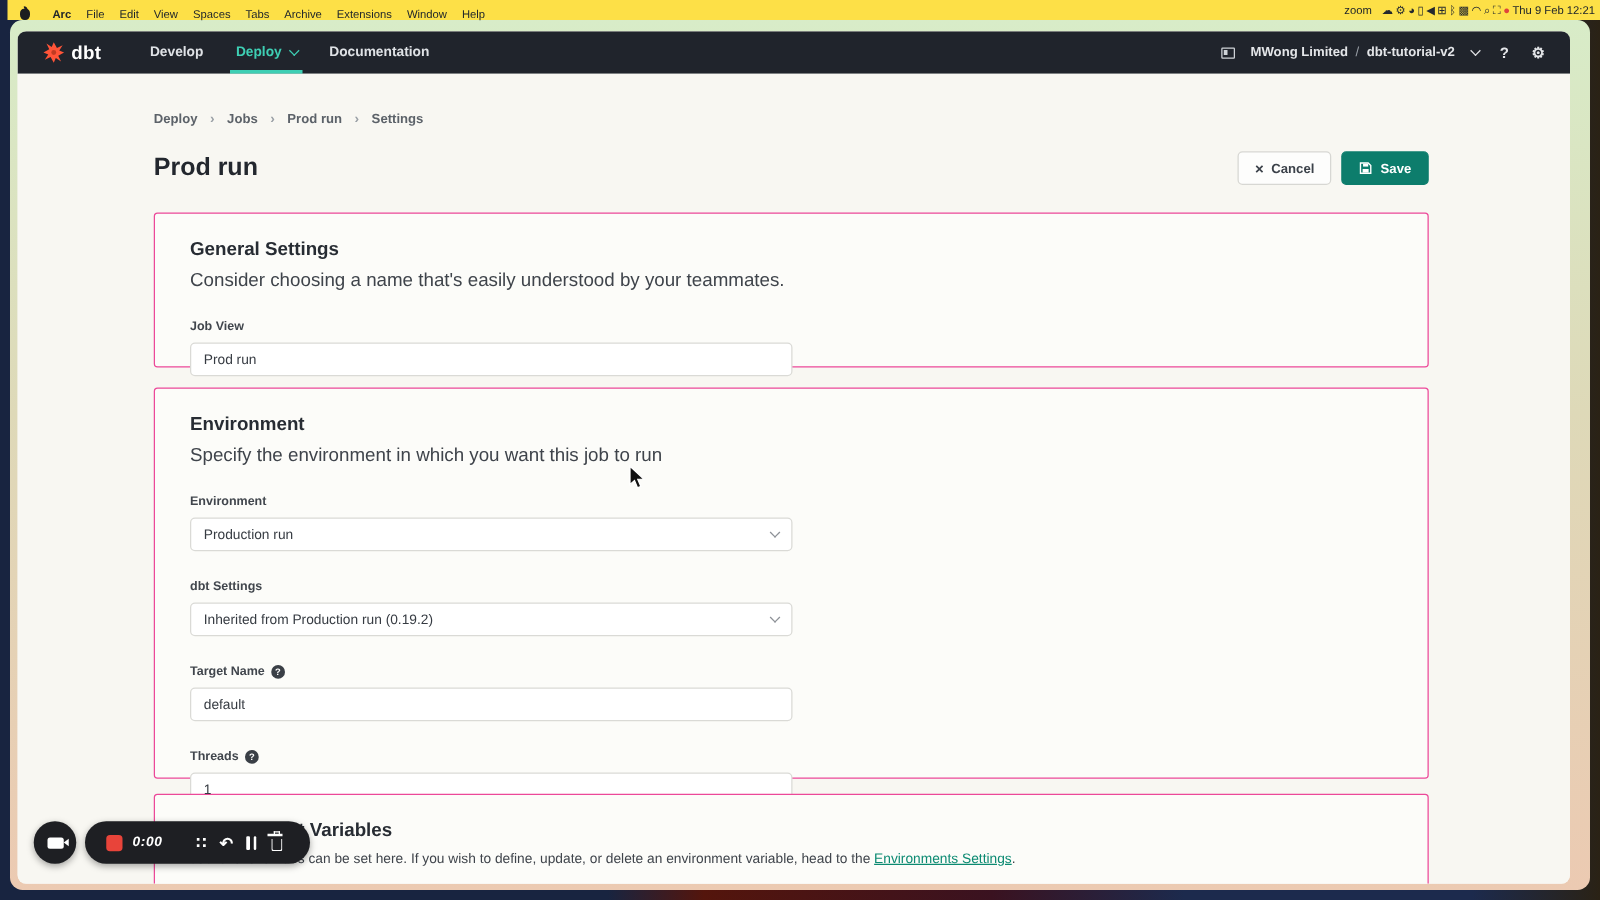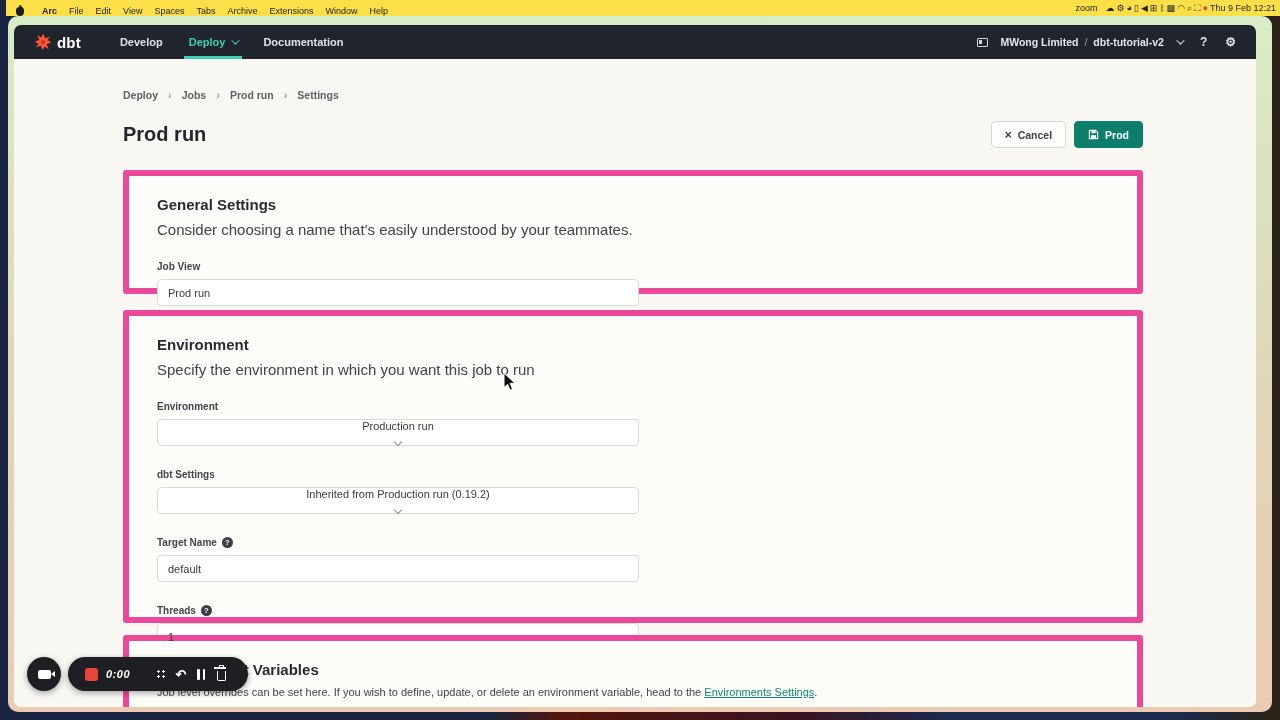--- a/index.html
+++ b/index.html
@@ -80,41 +80,41 @@
 
   .title-row { display:flex; align-items:center; margin-top:20px; }
   .page-title { font-size:20px; font-weight:bold; color:#23272e; }
   .title-actions { margin-left:auto; display:flex; gap:8px; }
   .btn { height:27px; display:flex; align-items:center; gap:6px; border-radius:4px;
          font-size:10.5px; font-weight:bold; padding:0 13px; cursor:default; }
   .btn-cancel { background:#fdfdfc; border:1px solid #d7d7d3; color:#3c424a; }
   .btn-cancel .x { font-size:12px; font-weight:bold; }
   .btn-save { background:#0d7d6c; border:1px solid #0d7d6c; color:#fff; }
 
-  .card { background:#fcfcf9; border:6px solid #ec4899; border-radius:3px;
+  .card { background:#fcfcf9; border:1px solid #ec4899; border-radius:3px;
           padding:20px 28px; }
   .card-1 { margin-top:22px; height:124px; }
   .card-2 { margin-top:16px; height:313px; }
   .card-3 { margin-top:12px; height:120px; }
 
   .card-title { font-size:15px; font-weight:bold; color:#272c33; }
   .card-sub { font-size:15px; color:#3f444b; margin-top:8px; }
 
   .field-label { font-size:10px; font-weight:bold; color:#41464d; display:flex;
                  align-items:center; gap:5px; }
   .fl-mt { margin-top:23px; }
   .help-circle { width:11px; height:11px; border-radius:50%; background:#3a3f46;
                  color:#fff; font-size:7.5px; font-weight:bold; display:inline-flex;
                  align-items:center; justify-content:center; }
   .input, .select {
     width:482px; height:27px; margin-top:7px; background:#fff;
     border:1px solid #dadad6; border-radius:4px; font-size:11px; color:#363b42;
     display:flex; align-items:center; padding:0 10px; cursor:default;
   }
-  .select { justify-content:space-between;flex-direction:column; }
+  .select { justify-content:space-between; }
   .sel-chev { width:6px; height:6px; border-right:1.5px solid #8d9197;
               border-bottom:1.5px solid #8d9197; transform:rotate(45deg); margin-top:-3px; }
 
   .env-desc { font-size:11px; color:#3f444b; margin-top:8px; }
   .env-link { color:#0c8a72; text-decoration:underline; cursor:pointer; }
 
   
   .cursor { position:absolute; left:503px; top:372px; z-index:60; }
 
   
@@ -238,21 +238,21 @@
             <div class="btn btn-cancel">
               <span class="x">×</span>
               <span>Cancel</span>
             </div>
             <div class="btn btn-save">
               <svg width="11" height="11" viewBox="0 0 16 16">
                 <path d="M2 2 h9 l3 3 v9 h-12 z" fill="none" stroke="#fff" stroke-width="1.6"></path>
                 <rect x="5" y="2.8" width="6" height="3.4" fill="#fff"></rect>
                 <rect x="4.5" y="9" width="7" height="4.2" fill="#fff"></rect>
               </svg>
-              <span>Prod</span>
+              <span>Save</span>
             </div>
           </div>
         </div>
 
         <div class="card card-1">
           <div class="card-title">General Settings</div>
           <div class="card-sub">Consider choosing a name that's easily understood by your teammates.</div>
           <div class="field-label fl-mt">Job View</div>
           <div class="input">Prod run</div>
         </div>

